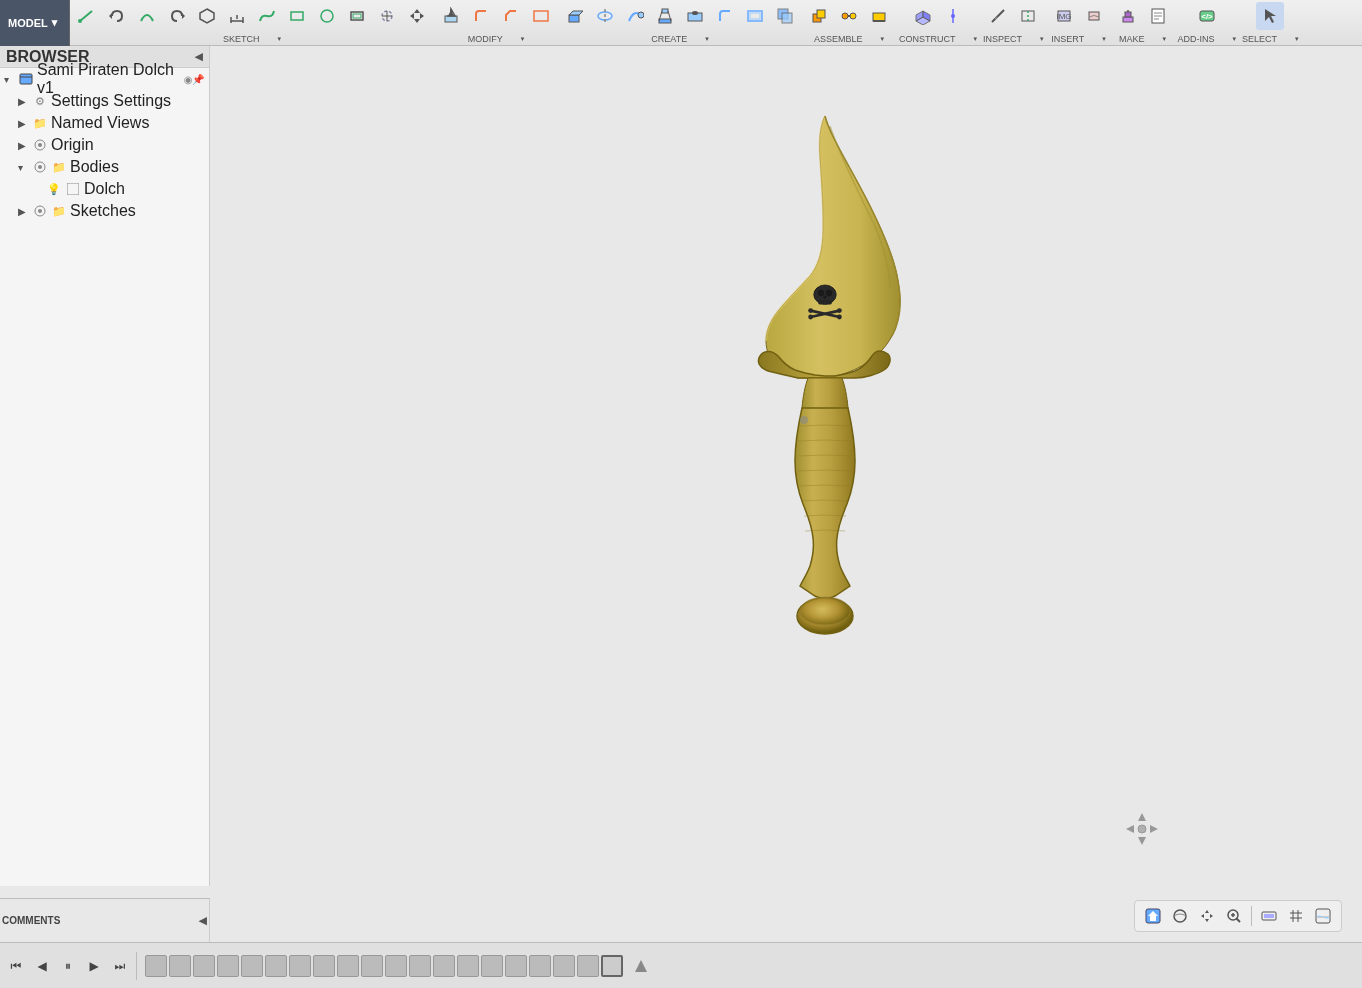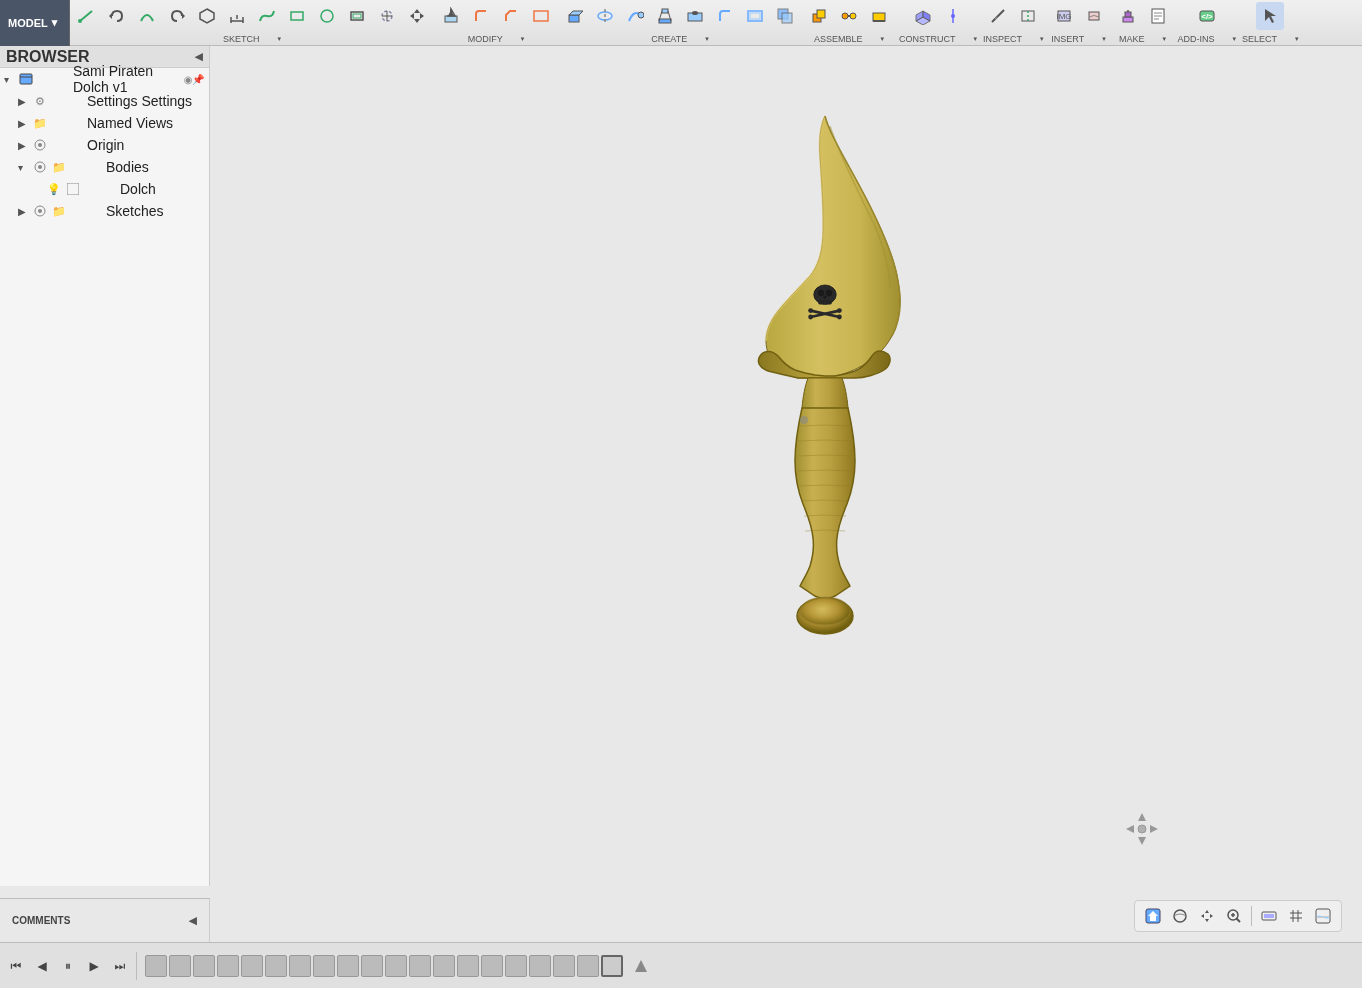--- a/index.html
+++ b/index.html
@@ -35,21 +35,21 @@
       justify-content: space-between; border-bottom: 1px solid #ccc; height: 22px;
     }
     .browser-header span { font-size: 16px; font-weight: bold; color: #333; }
     .browser-header-btn { background: none; border: none; cursor: pointer; font-size: 11px; color: #555; }
 
     .tree-item {
       display: flex; align-items: center; padding: 2px 4px; cursor: pointer; height: 22px;
     }
     .tree-item .expand { width: 14px; font-size: 10px; color: #555; flex-shrink: 0; }
     .tree-item .icon { width: 16px; height: 16px; margin-right: 3px; flex-shrink: 0; display: flex; align-items: center; justify-content: center; }
-    .tree-item .label { font-size: 14px; color: #222; margin-left: 36px; }
+    .tree-item .label { font-size: 16px; color: #222; }
     .indent1 { padding-left: 18px; }
     .indent2 { padding-left: 32px; }
     
     .folder-icon { color: #d4a020; font-size: 11px; }
     
     .gear-icon { color: #888; font-size: 11px; }
     
     .bulb-icon { color: #f0c020; font-size: 11px; }
 
     
@@ -77,21 +77,21 @@
       width: 24px; height: 24px; background: none; border: 1px solid transparent;
       cursor: pointer; display: flex; align-items: center; justify-content: center;
       font-size: 12px; color: #444; border-radius: 2px;
     }
     .bottom-divider { width: 1px; height: 28px; background: #bbb; margin: 0 2px; }
 
     
     #comments-bar {
       position: absolute; bottom: 46px; left: 0; width: 210px; height: 44px;
       background: #e8e8e8; border-top: 1px solid #bbb; border-right: 1px solid #ccc;
-      display: flex; align-items: center; padding: 0 12px; justify-content: space-between;
+      display: flex; align-items: center; padding: 0 2px; justify-content: space-between;
     }
 
     
     #viewport-bottom {
       position: absolute; bottom: 56px; right: 20px;
       display: flex; align-items: center; gap: 3px;
       background: rgba(240,240,240,0.9); border: 1px solid #ccc; border-radius: 4px;
       padding: 3px 6px;
     }
     .vp-btn {

